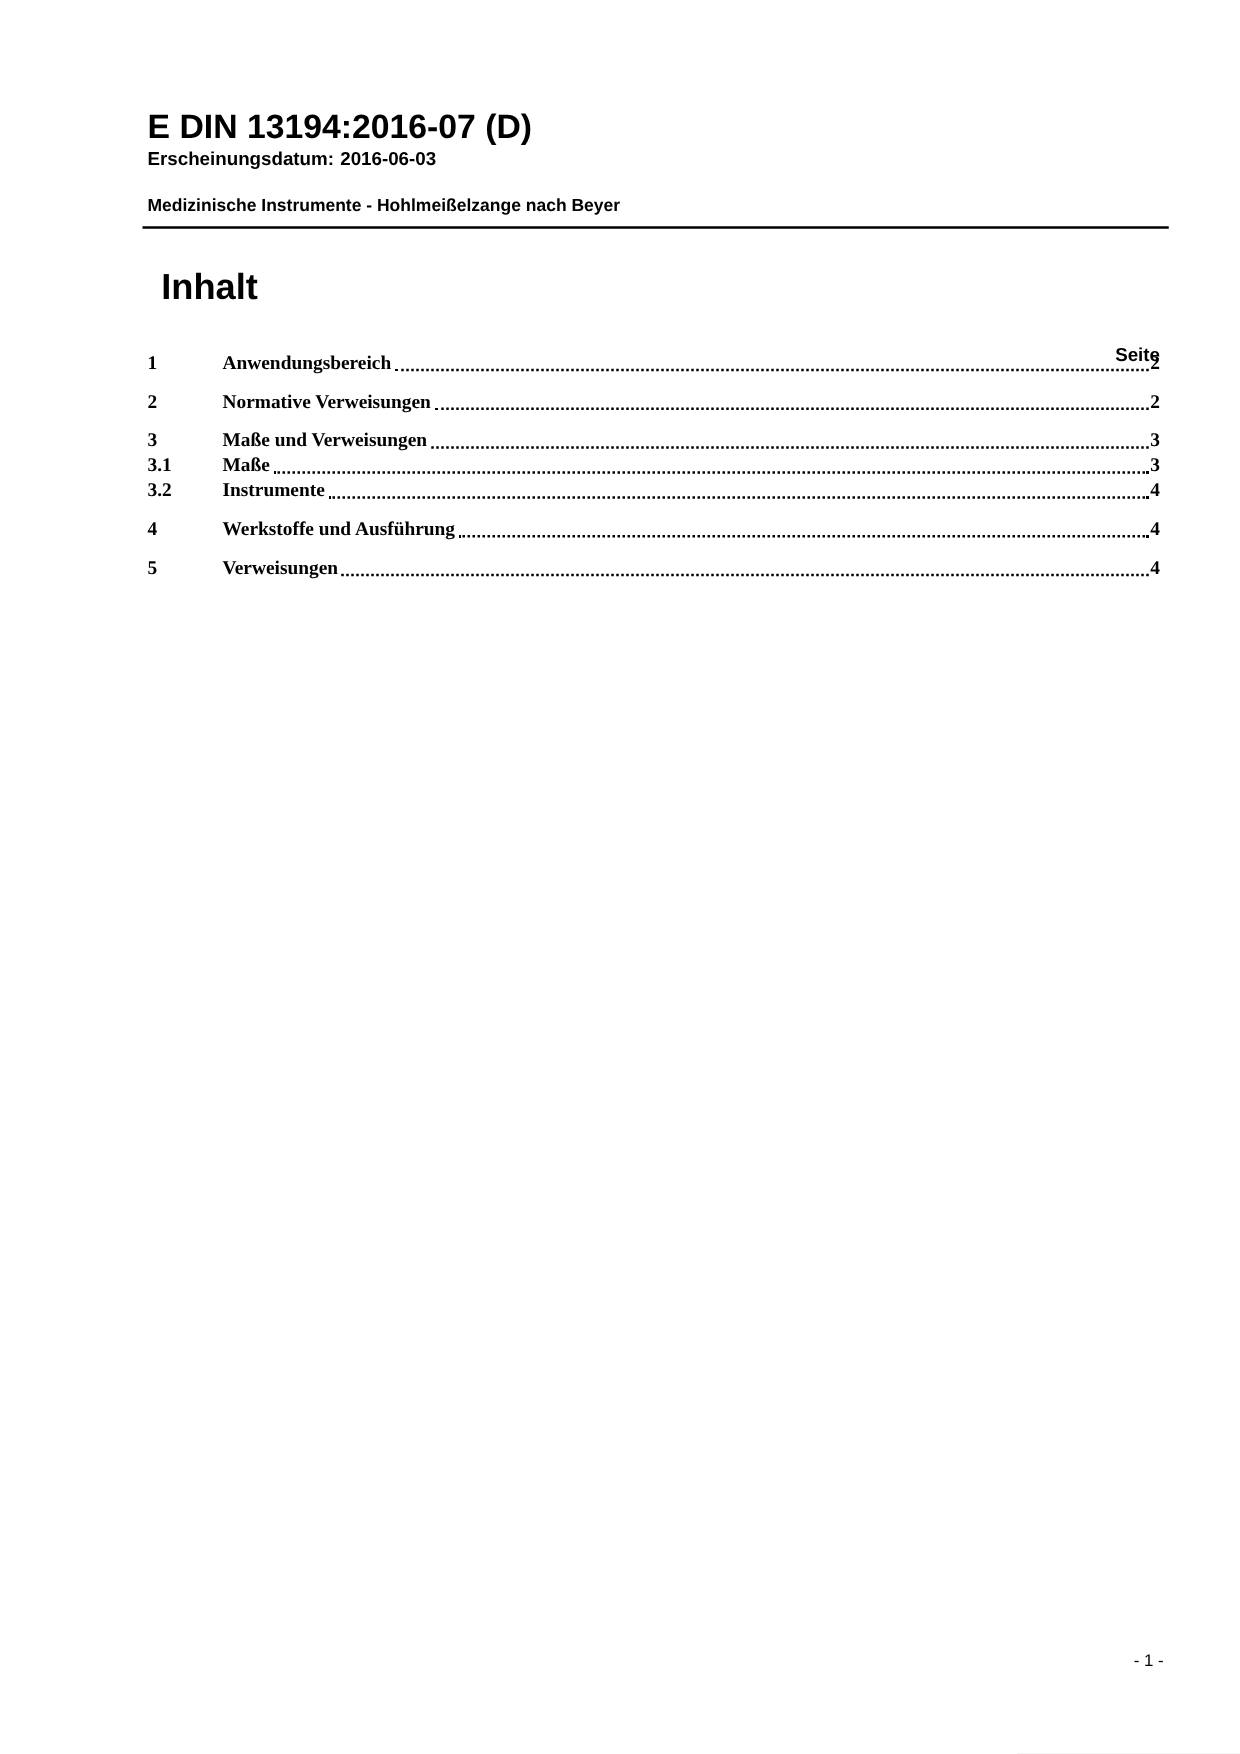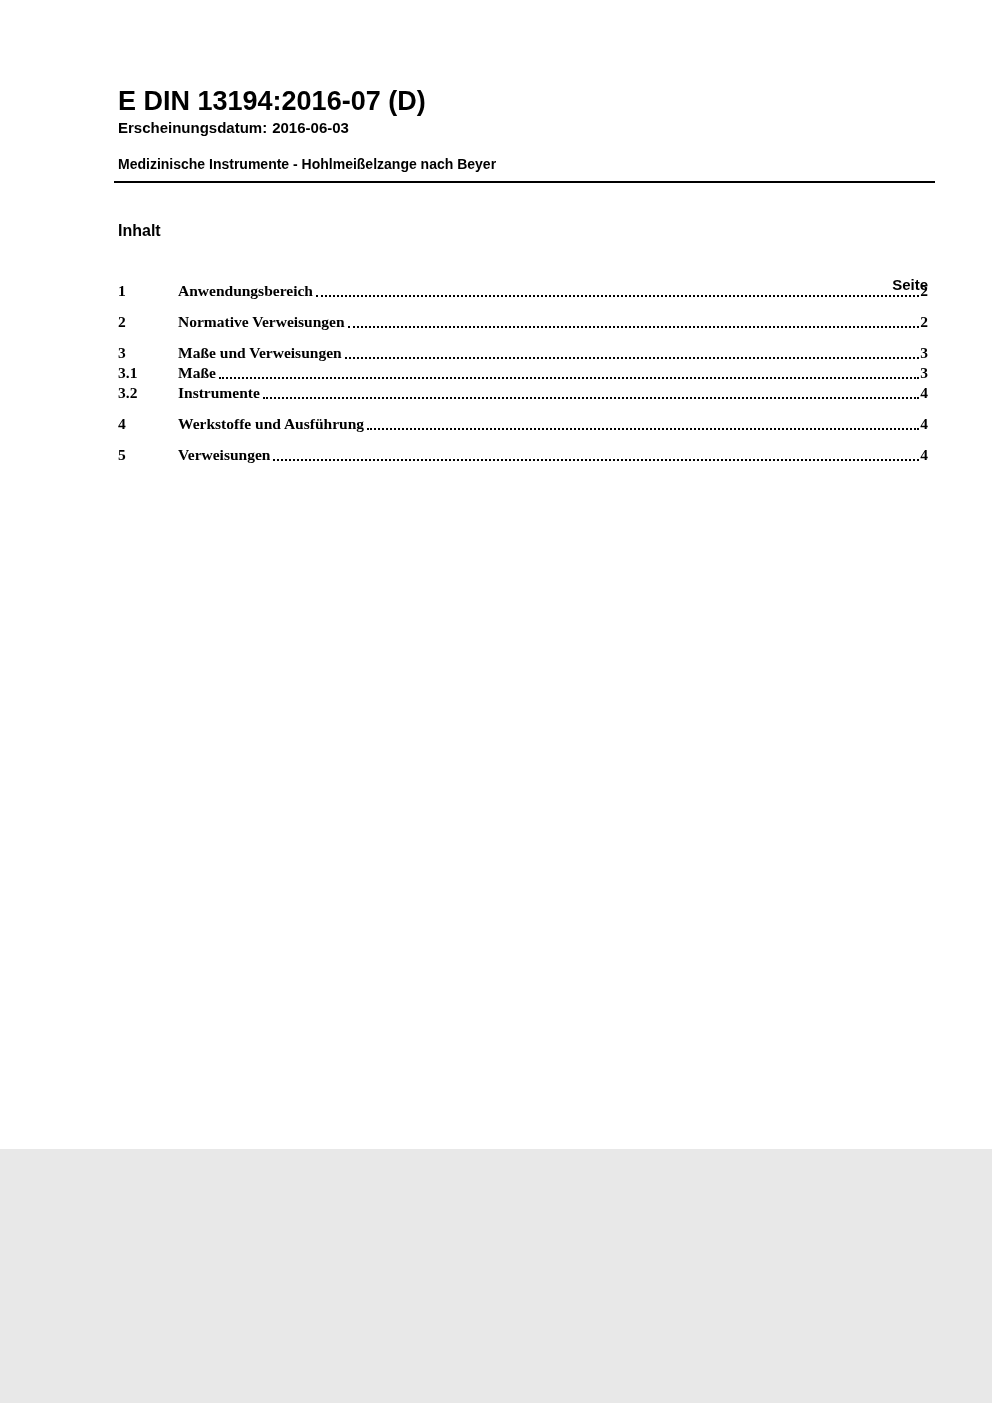--- a/index.html
+++ b/index.html
@@ -1,19 +1,19 @@
 <!DOCTYPE html>
 <html><head>
 <meta charset="utf-8">
 <style>
   html, body { margin: 0; padding: 0; background: #e8e8e8; }
   .page {
     position: relative;
     width: 992px;
-    height: 1149px;
+    height: 1403px;
     background: #ffffff;
     color: #000000;
     overflow: hidden;
     font-family: "Liberation Sans", sans-serif;
   }
 
   
   .doc-number {
     position: absolute;
     left: 118px;
@@ -52,25 +52,25 @@
     width: 821px;
     height: 0;
     border: none;
     border-top: 2px solid #000000;
     margin: 0;
   }
 
   
   .toc-heading {
     position: absolute;
-    left: 118px;
+    left: 129px;
     top: 217px;
     font-family: "Liberation Sans", sans-serif;
     font-weight: bold;
-    font-size: 16px;
+    font-size: 29px;
     line-height: 27px;
     white-space: nowrap;
   }
   .page-col-label {
     position: absolute;
     right: 64px;
     top: 229px;
     font-family: "Liberation Sans", sans-serif;
     font-weight: bold;
     font-size: 15px;

